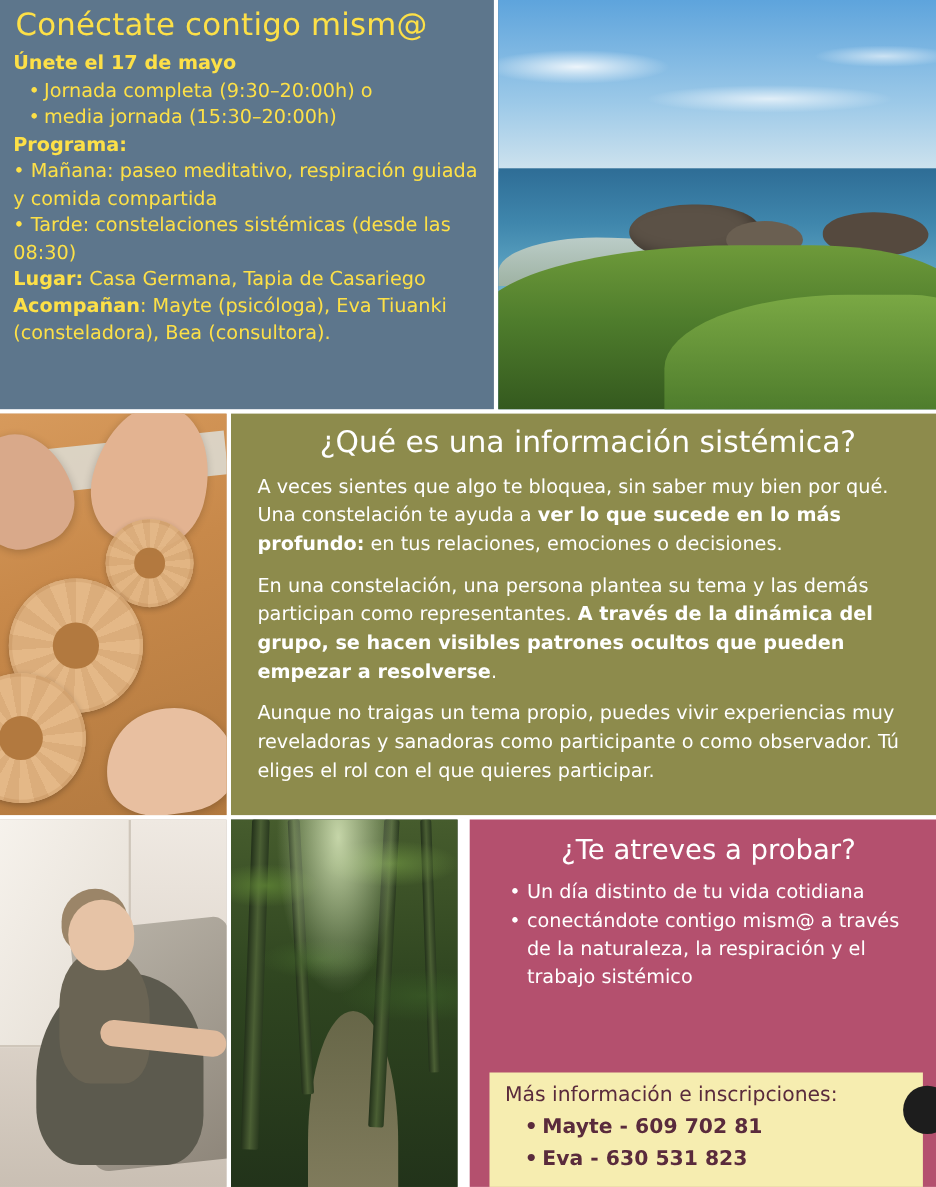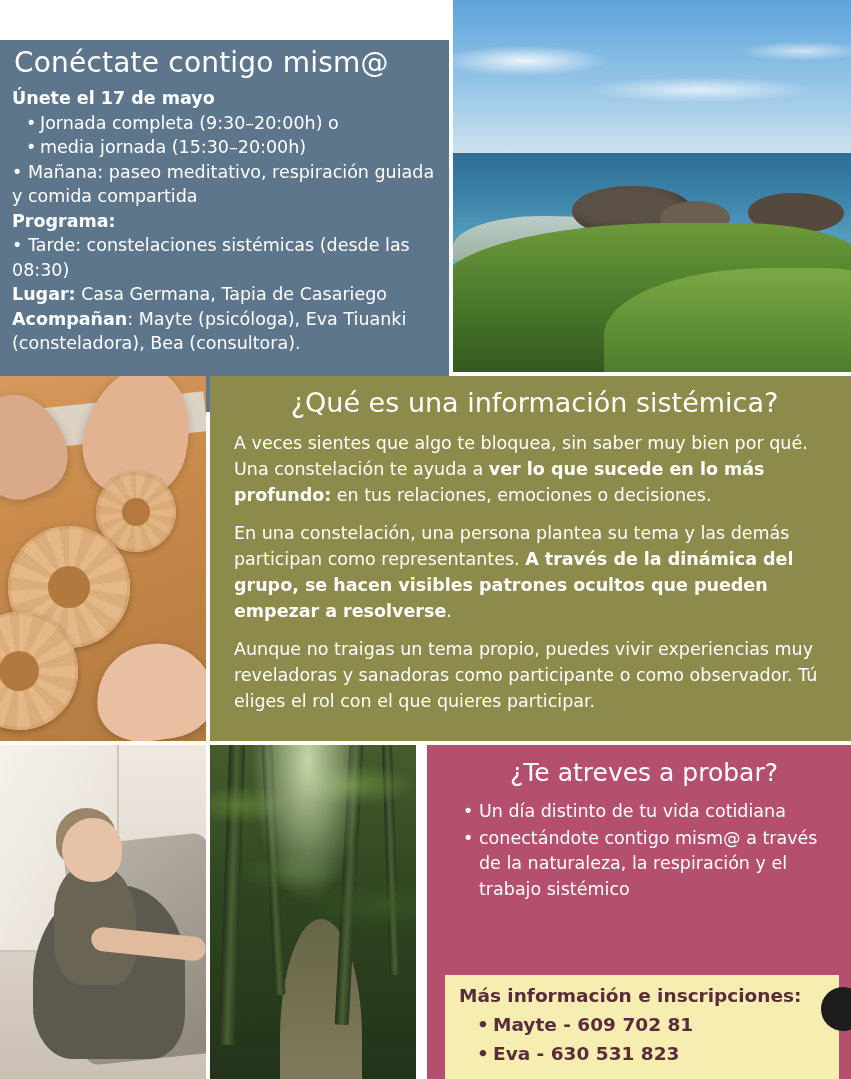--- a/index.html
+++ b/index.html
@@ -23,24 +23,23 @@
   .row1 {
     position: absolute;
     left: 0; top: 0;
     width: 851px; height: 372px;
   }
   .panel-intro {
     position: absolute;
     left: 0; top: 0;
     width: 449px; height: 372px;
     background: #5d768c;
-    color: #ffffff;
+    color: #fde047;
     box-sizing: border-box;
     padding: 4px 12px 4px 12px;
-    margin-top: 40px;
   }
   .panel-intro .title {
     font-size: 28px;
     line-height: 34px;
     font-weight: 400;
     margin: 2px 0 6px 2px;
     letter-spacing: 0.2px;
   }
   .panel-intro .line {
     font-size: 17.5px;
@@ -334,21 +333,21 @@
     position: absolute;
     left: 18px; bottom: 0;
     width: 394px;
     background: #f6edb0;
     color: #5a2b3c;
     box-sizing: border-box;
     padding: 8px 10px 10px 14px;
   }
   .contact-box .ctitle {
     font-size: 18.5px;
-    font-weight: 700;
+    font-weight: 400;
     line-height: 26px;
     margin-bottom: 2px;
   }
   .contact-box ul {
     margin: 0;
     padding-left: 34px;
     list-style: none;
   }
   .contact-box ul li {
     position: relative;
@@ -379,22 +378,22 @@
 
   <div class="row1">
 
     <section class="panel-intro">
       <div class="title">Conéctate contigo mism@</div>
       <div class="line bold">Únete el 17 de mayo</div>
       <ul>
         <li>Jornada completa (9:30–20:00h) o</li>
         <li>media jornada (15:30–20:00h)</li>
       </ul>
+      <div class="line bold">Programa:</div>
       <div class="line">• Mañana: paseo meditativo, respiración guiada y comida compartida</div>
-      <div class="line bold">Programa:</div>
       <div class="line">• Tarde: constelaciones sistémicas (desde las 08:30)</div>
       <div class="line"><b>Lugar:</b><span> Casa Germana, Tapia de Casariego</span></div>
       <div class="line"><b>Acompañan</b><span>: Mayte (psicóloga), Eva Tiuanki (consteladora), Bea (consultora).</span></div>
     </section>
 
     <figure class="photo-sea" style="margin:0">
       <div class="sky"></div>
       <div class="clouds"></div>
       <div class="sea"></div>
       <div class="shore-sand"></div>

